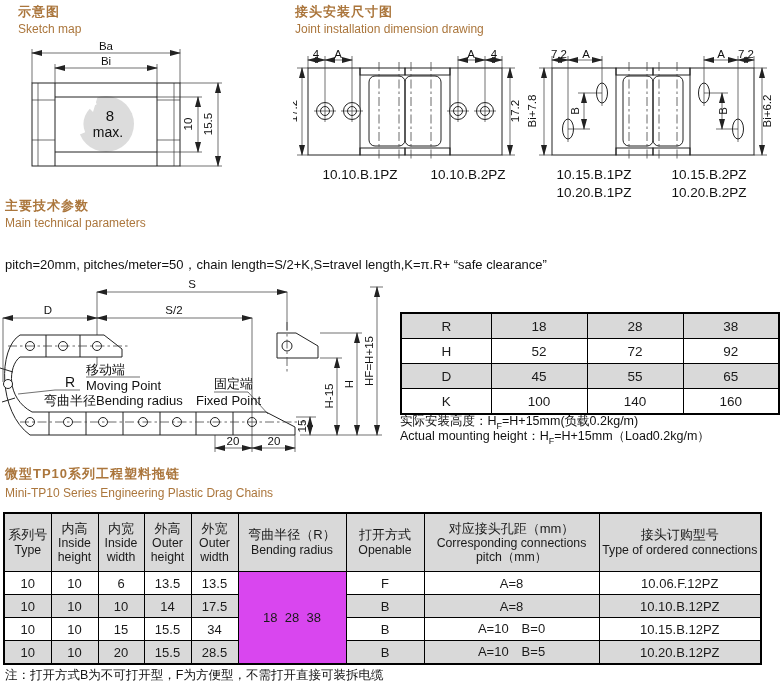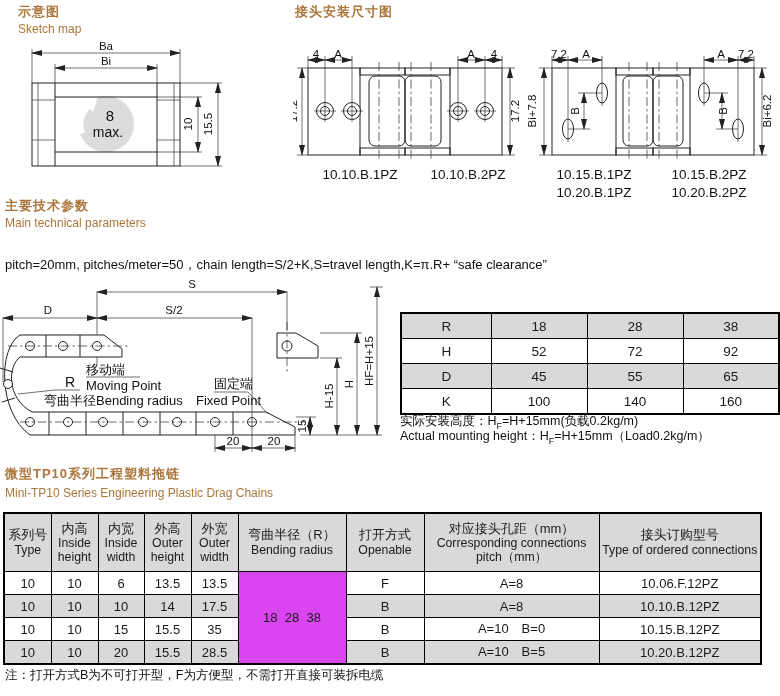--- a/index.html
+++ b/index.html
@@ -34,20 +34,21 @@
   .pre{white-space:pre;}
 </style>
 </head>
 <body>
 
 <div class="page">
 
   <div class="abs tzh" style="left:18px;top:3px;">示意图</div>
   <div class="abs ten" style="left:18px;top:22px;">Sketch map</div>
   <div class="abs tzh" style="left:295px;top:3px;">接头安装尺寸图</div>
+  <div class="abs ten" style="left:295px;top:22px;">Joint installation dimension drawing</div>
 
   <svg class="abs" style="left:15px;top:40px;" width="240" height="140" viewBox="0 0 240 140">
     <defs>
       <marker id="ar" markerWidth="11" markerHeight="8" refX="10" refY="3" orient="auto-start-reverse" markerUnits="userSpaceOnUse">
         <path d="M0,0 L11,3 L0,6 z" fill="#222"></path>
       </marker>
     </defs>
     <g>
       <circle cx="91" cy="84" r="28" fill="#dcdcdc"></circle>
       <path d="M 80 60 A 26 26 0 0 0 66 94" stroke="#fff" stroke-width="9" fill="none"></path>
@@ -422,21 +423,21 @@
       <td>17.5</td>
       <td>B</td>
       <td>A=8</td>
       <td>10.10.B.12PZ</td>
     </tr>
     <tr class="body-row">
       <td>10</td>
       <td>10</td>
       <td>15</td>
       <td>15.5</td>
-      <td>35</td>
+      <td>34</td>
       <td>B</td>
       <td>A=10　B=0</td>
       <td>10.15.B.12PZ</td>
     </tr>
     <tr class="body-row gray">
       <td>10</td>
       <td>10</td>
       <td>20</td>
       <td>15.5</td>
       <td>28.5</td>

